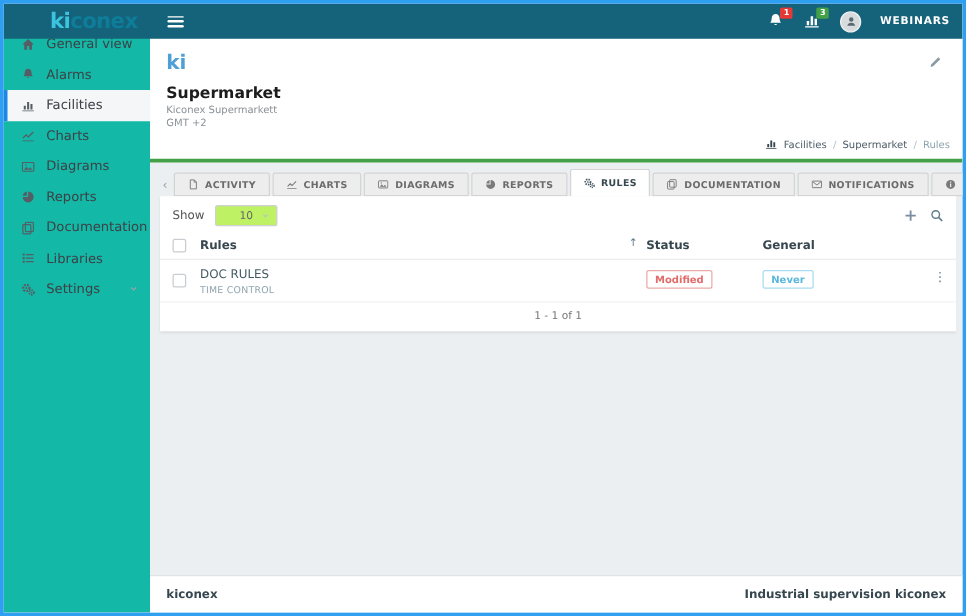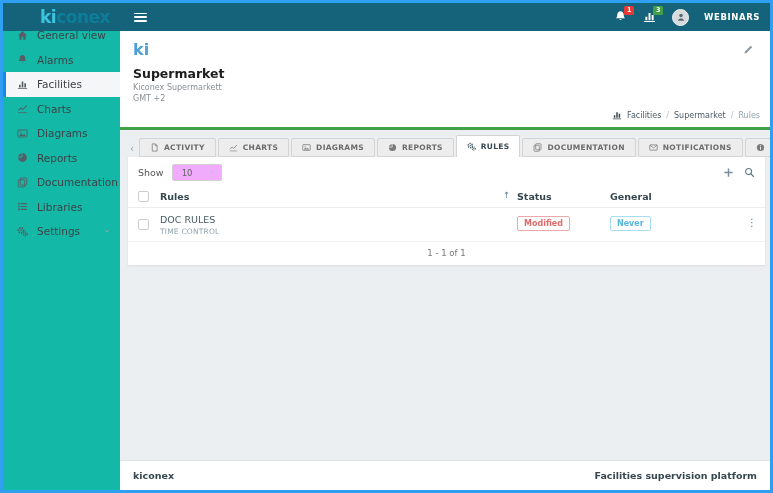--- a/index.html
+++ b/index.html
@@ -50,21 +50,21 @@
   .tab { height:19px; display:flex; align-items:center; gap:5px; padding:0 10px; margin-right:2px;
          background:#ededed; border:1px solid #d4d4d4; border-radius:2px 2px 0 0;
          font-size:7.5px; font-weight:bold; letter-spacing:0.3px; color:#6b6b6b; cursor:pointer; white-space:nowrap; }
   .tab .ic { width:9px; height:9px; color:#7a7a7a; }
   .tab.active { height:22px; background:#fff; border-bottom:none; color:#37474f; position:relative; z-index:3; }
   .tab.active .ic { color:#455a64; }
   
   .table-card { position:absolute; top:126px; left:8px; right:5px; background:#fff; box-shadow:0 1px 2px rgba(0,0,0,.08); z-index:2; }
   .controls { display:flex; align-items:center; padding:7px 10px 5px; }
   .show-label { font-size:9.5px; color:#555; margin-right:8px; }
-  .select { position:relative; width:50px; height:17px; border:1px solid #d0d0d0; border-radius:2px; background:#f0abfc; font-size:8.5px; color:#666; display:flex; align-items:center; padding-left:9px; cursor:pointer; }
+  .select { position:relative; width:50px; height:17px; border:1px solid #d0d0d0; border-radius:2px; background:#bef264; font-size:8.5px; color:#666; display:flex; align-items:center; padding-left:19px; cursor:pointer; }
   .select .chev { position:absolute; right:5px; color:#b9bfc4; width:7px; height:7px; }
   .ctl-icons { margin-left:auto; display:flex; align-items:center; gap:10px; }
   .ctl-icons .ic { width:11px; height:11px; cursor:pointer; }
   .plus-ic { color:#7a8ca0; }
   .search-ic { color:#5f7a8a; }
   .thead, .trow { position:relative; padding-left:10px; }
   .thead { height:22px; display:flex; align-items:center; border-bottom:1px solid #ececec; }
   .cb { width:11px; height:11px; border:1px solid #c9cdd1; border-radius:2px; background:#fff; cursor:pointer; flex:0 0 auto; }
   .col-name { margin-left:11px; font-size:9.5px; font-weight:bold; color:#37474f; }
   .sort-ic { position:absolute; left:375px; top:4px; font-size:8.5px; color:#607d8b; cursor:pointer; }
@@ -359,16 +359,16 @@
         </div>
         <span class="badge-out b-status">Modified</span>
         <span class="badge-out b-modified">Never</span>
         <span class="kebab">⋮</span>
       </div>
       <div class="pagination">1 - 1 of 1</div>
     </div>
 
     <div class="footer">
       <span>kiconex</span>
-      <span>Facilities supervision platform</span>
+      <span>Industrial supervision kiconex</span>
     </div>
   </div>
 </div>
 
 </body></html>

